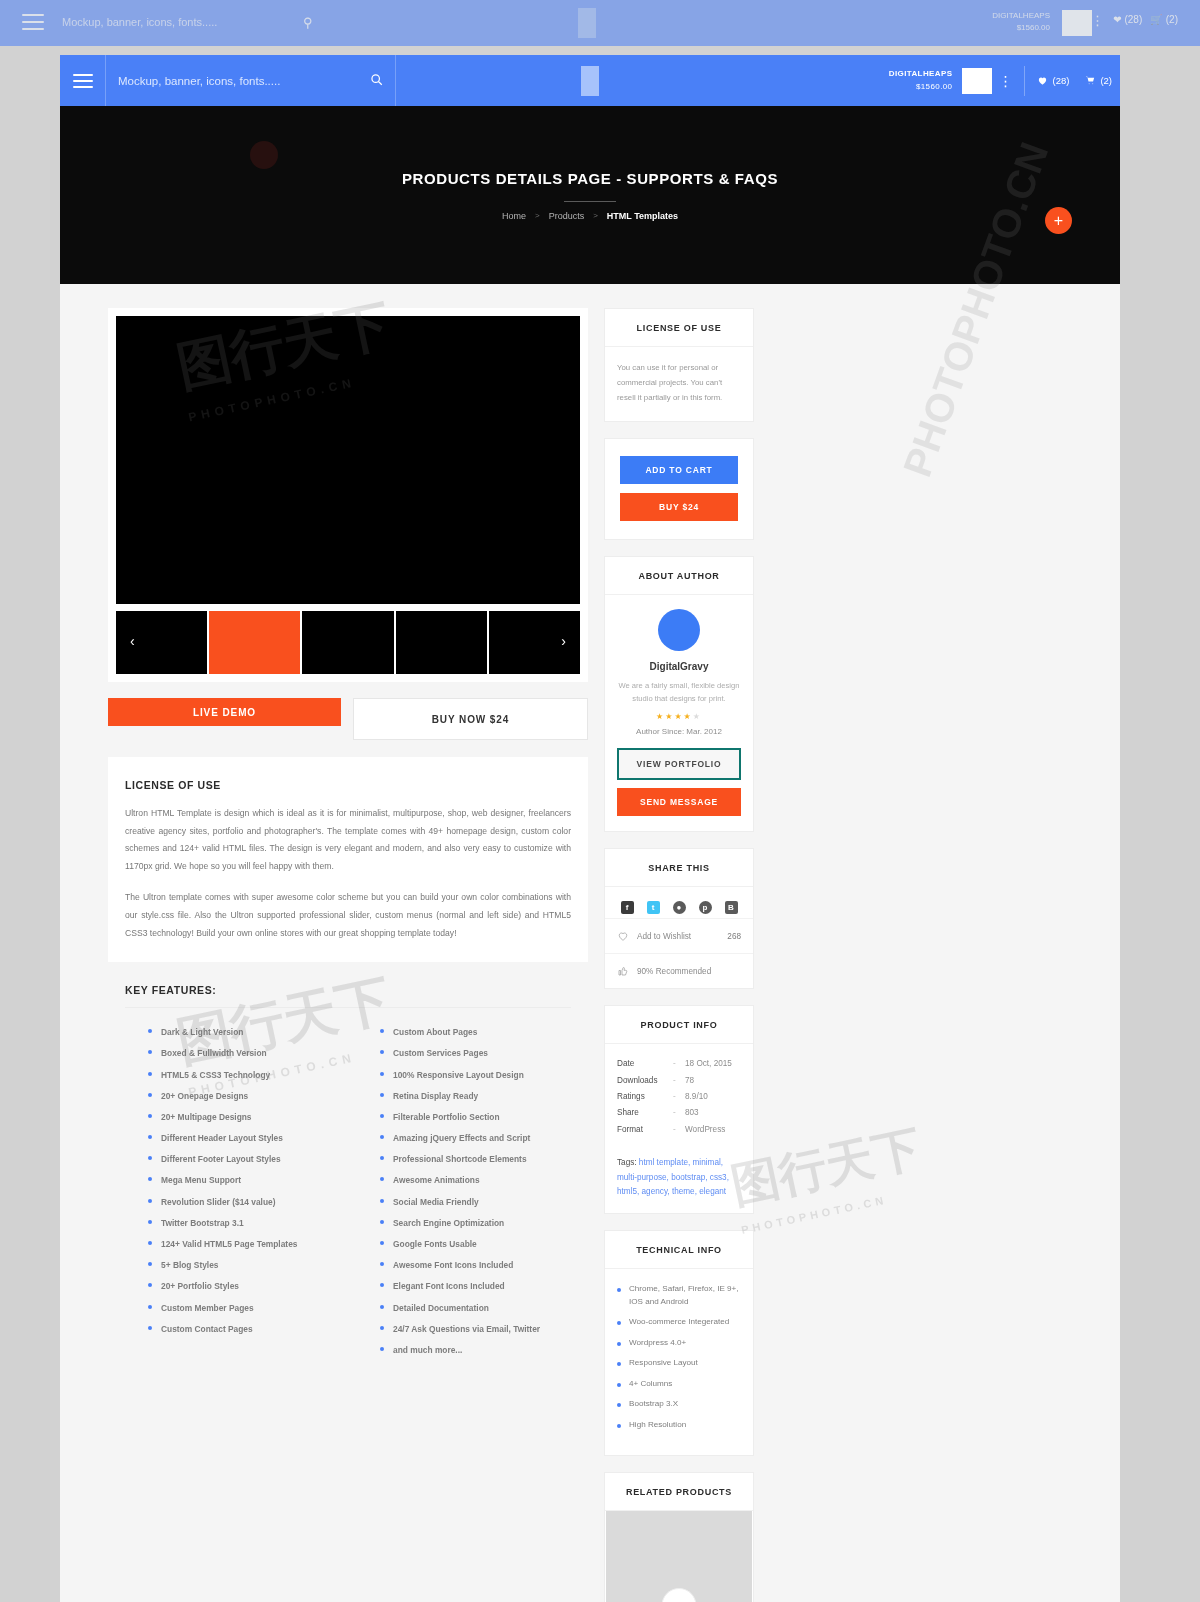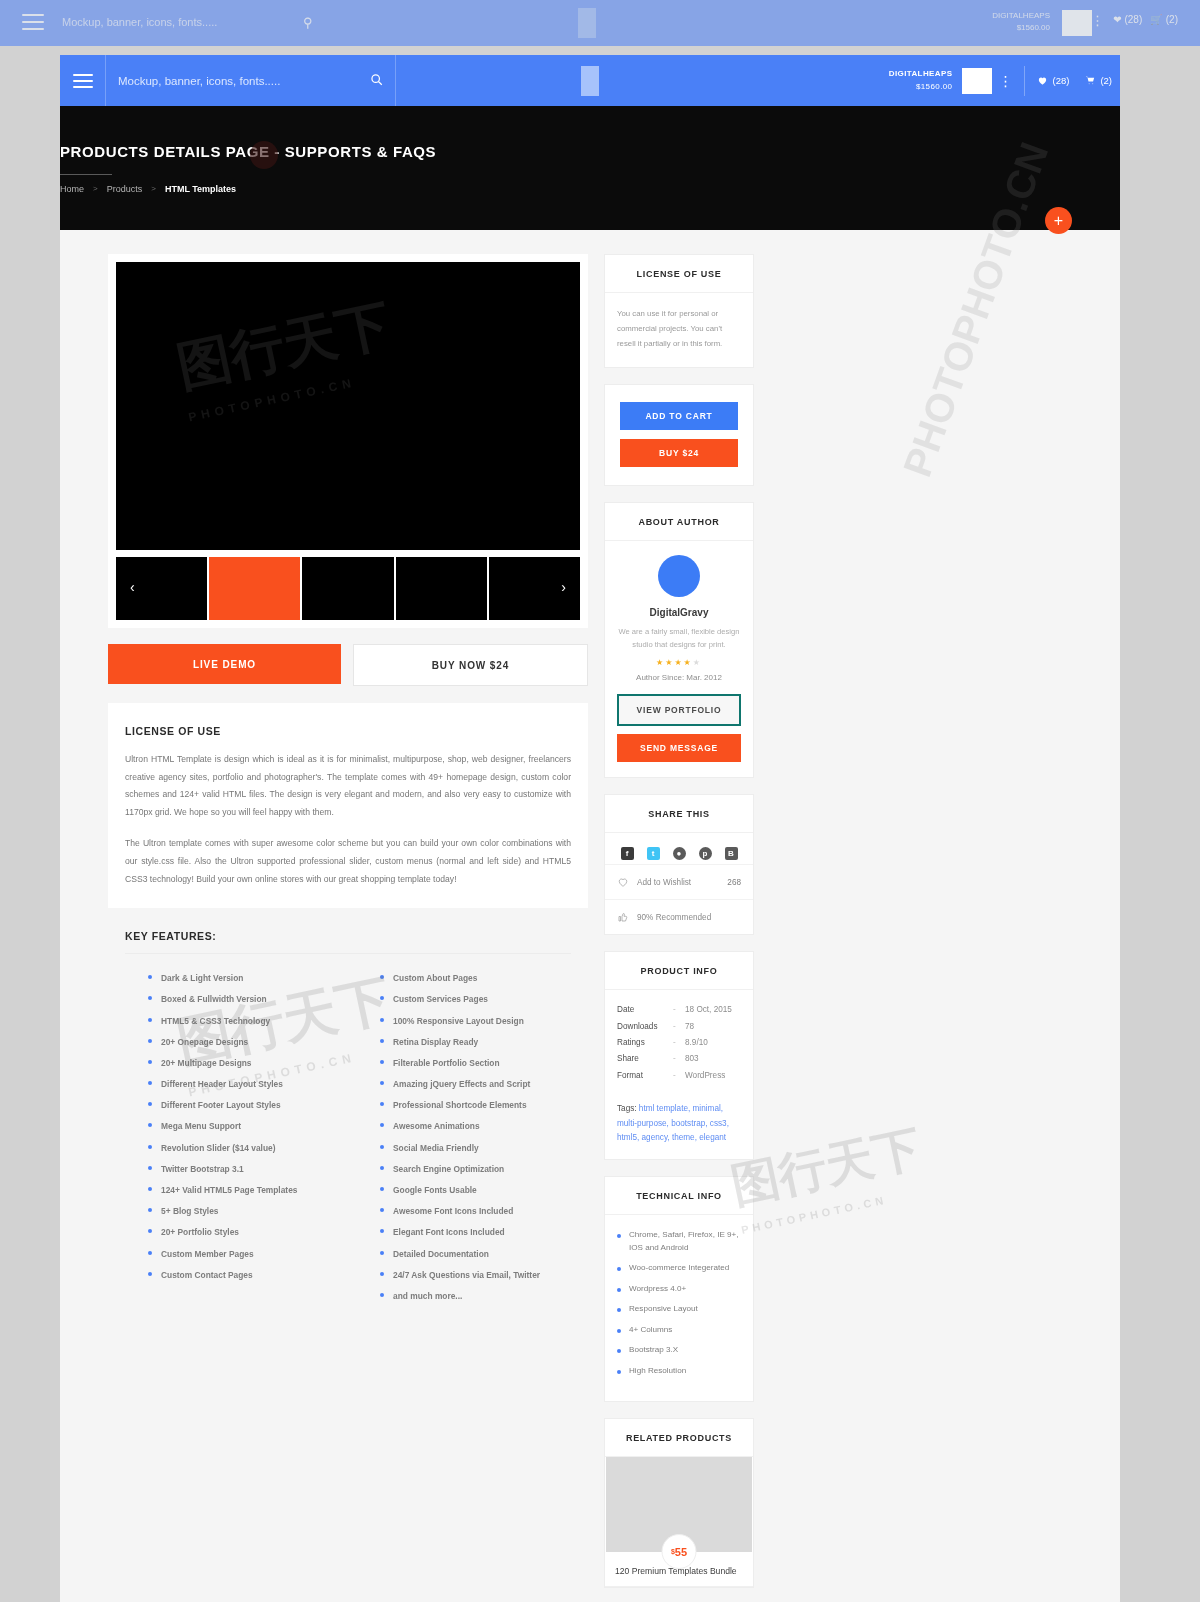--- a/index.html
+++ b/index.html
@@ -56,22 +56,22 @@
   .topbar-right { margin-left:auto; display:flex; align-items:center; height:51px; }
   .acct { text-align:right; font-size:8px; color:#fff; line-height:1.6; letter-spacing:.4px; }
   .acct .acct-name { font-weight:bold; }
   .acct-thumb { width:30px; height:26px; background:#fff; margin-left:10px; }
   .acct-dots { color:#fff; font-size:14px; margin:0 8px 0 6px; line-height:1; letter-spacing:0; }
   .topbar-divider { width:1px; height:30px; background:rgba(255,255,255,.3); margin:0 4px; }
   .mini-stat { color:#fff; font-size:9.5px; display:flex; align-items:center; gap:4px; padding:0 8px; }
   .mini-stat svg { width:11px; height:11px; fill:#fff; }
 
   
-  .hero { position:relative; height:124px; background:#0b0b0b; color:#fff;
-          display:flex; flex-direction:column; align-items:flex-start; justify-content:center; }
+  .hero { position:relative; height:178px; background:#0b0b0b; color:#fff;
+          display:flex; flex-direction:column; align-items:center; justify-content:center; }
   .hero h1 { font-size:15px; font-weight:bold; letter-spacing:.6px; }
   .hero-rule { width:52px; height:1px; background:#5a5a5a; margin:14px 0 9px; }
   .crumbs { display:flex; align-items:center; gap:9px; font-size:9px; color:#b3b3b3; }
   .crumbs .sep { color:#6d6d6d; font-size:8px; }
   .crumbs .active { color:#fff; font-weight:bold; }
   .hero-ghost { position:absolute; left:190px; top:35px; width:28px; height:28px;
                 border-radius:50%; background:#3a1413; opacity:.6; }
 
   
   .fab { position:absolute; right:48px; top:152px; width:27px; height:27px; border-radius:50%;
@@ -88,21 +88,21 @@
   .gallery-main { width:100%; height:288px; background:#000; }
   .thumbs { position:relative; display:flex; gap:2px; margin-top:7px; }
   .thumb { flex:1; height:63px; background:#000; }
   .thumb.active { background:#f9501e; }
   .thumb-arrow { position:absolute; top:22px; color:#fff; font-size:14px; cursor:pointer; }
   .thumb-arrow.prev { left:14px; }
   .thumb-arrow.next { right:14px; }
 
   
   .actions { display:flex; gap:12px; margin-top:16px; }
-  .btn-demo { flex:1; height:40px; background:#f9501e; color:#fff; font-size:10px; font-weight:bold;
+  .btn-demo { flex:1; height:28px; background:#f9501e; color:#fff; font-size:10px; font-weight:bold;
               letter-spacing:.9px; display:flex; align-items:center; justify-content:center; cursor:pointer; border:0;
               font-family:"Liberation Sans", sans-serif; }
   .btn-buynow { flex:1; height:42px; background:#fff; color:#333; font-size:10px; font-weight:bold;
                 letter-spacing:.9px; display:flex; align-items:center; justify-content:center; cursor:pointer;
                 border:1px solid #e6e6e6; font-family:"Liberation Sans", sans-serif; }
 
   
   .panel-white { background:#fff; margin-top:17px; padding:22px 17px 20px; }
   .panel-title { font-size:10.5px; font-weight:bold; letter-spacing:.6px; color:#2b2b2b; }
   .panel-body p { font-size:8.6px; line-height:2.05; color:#777; margin-top:14px; text-align:justify; }

